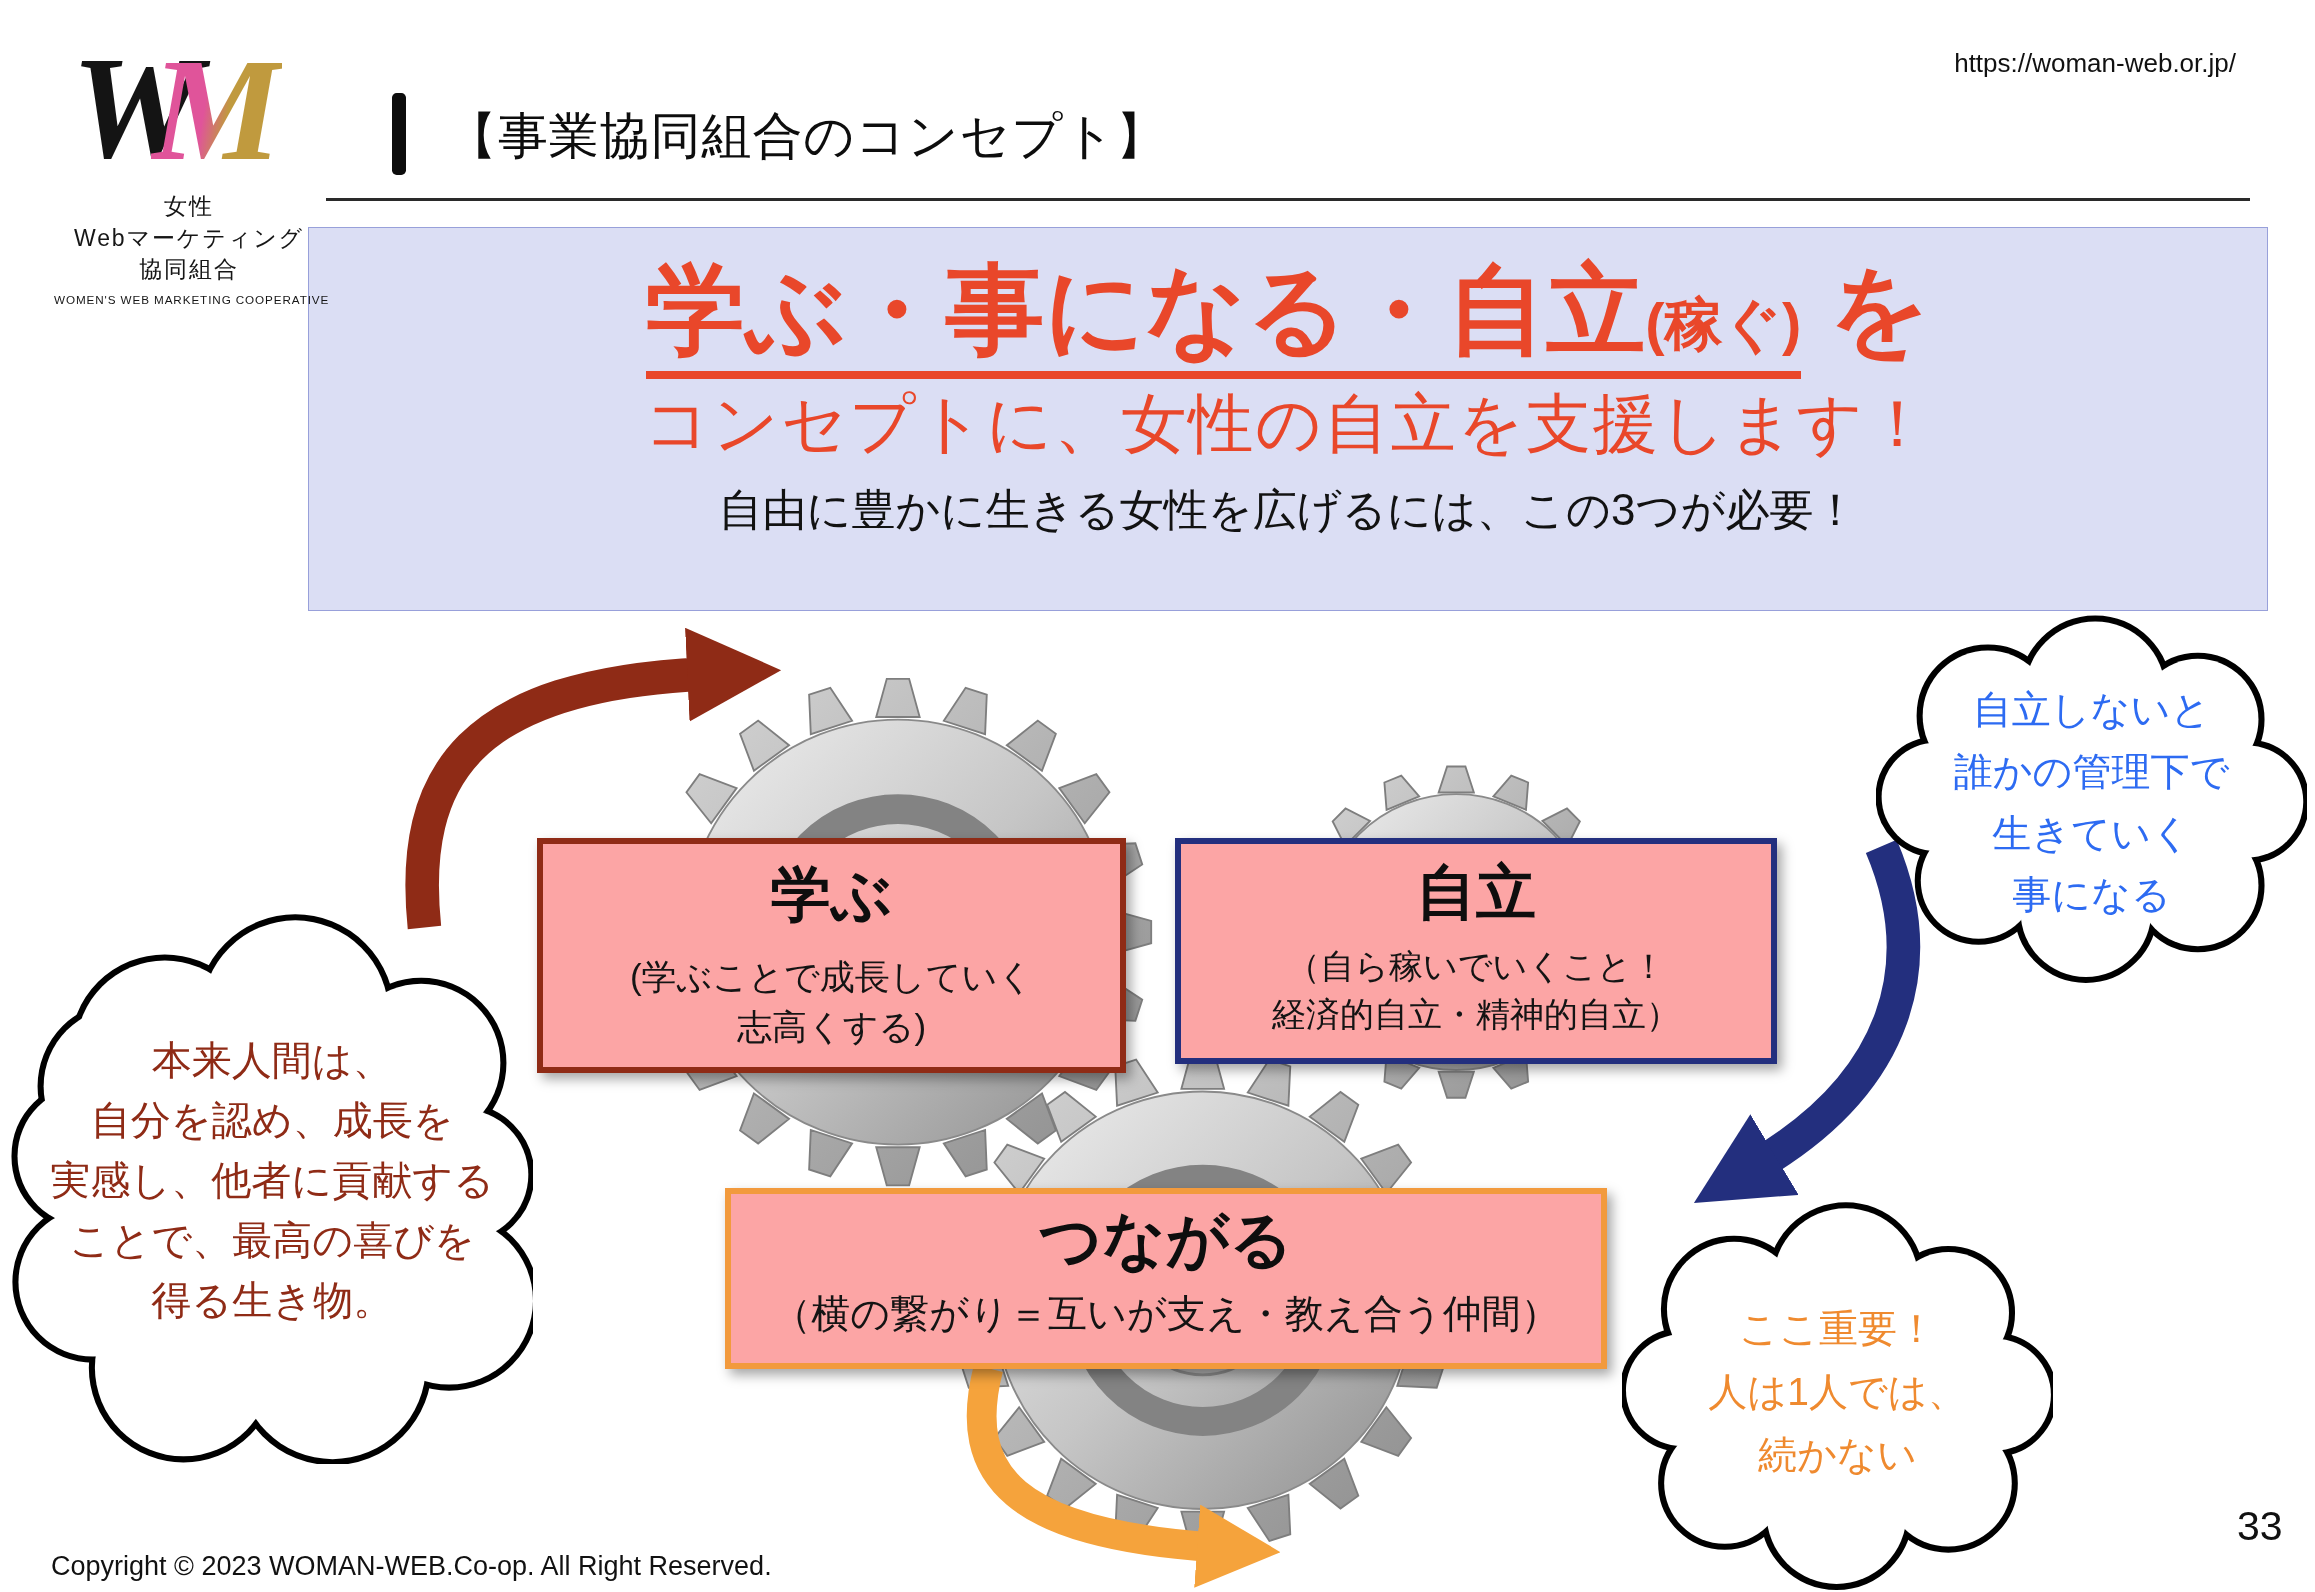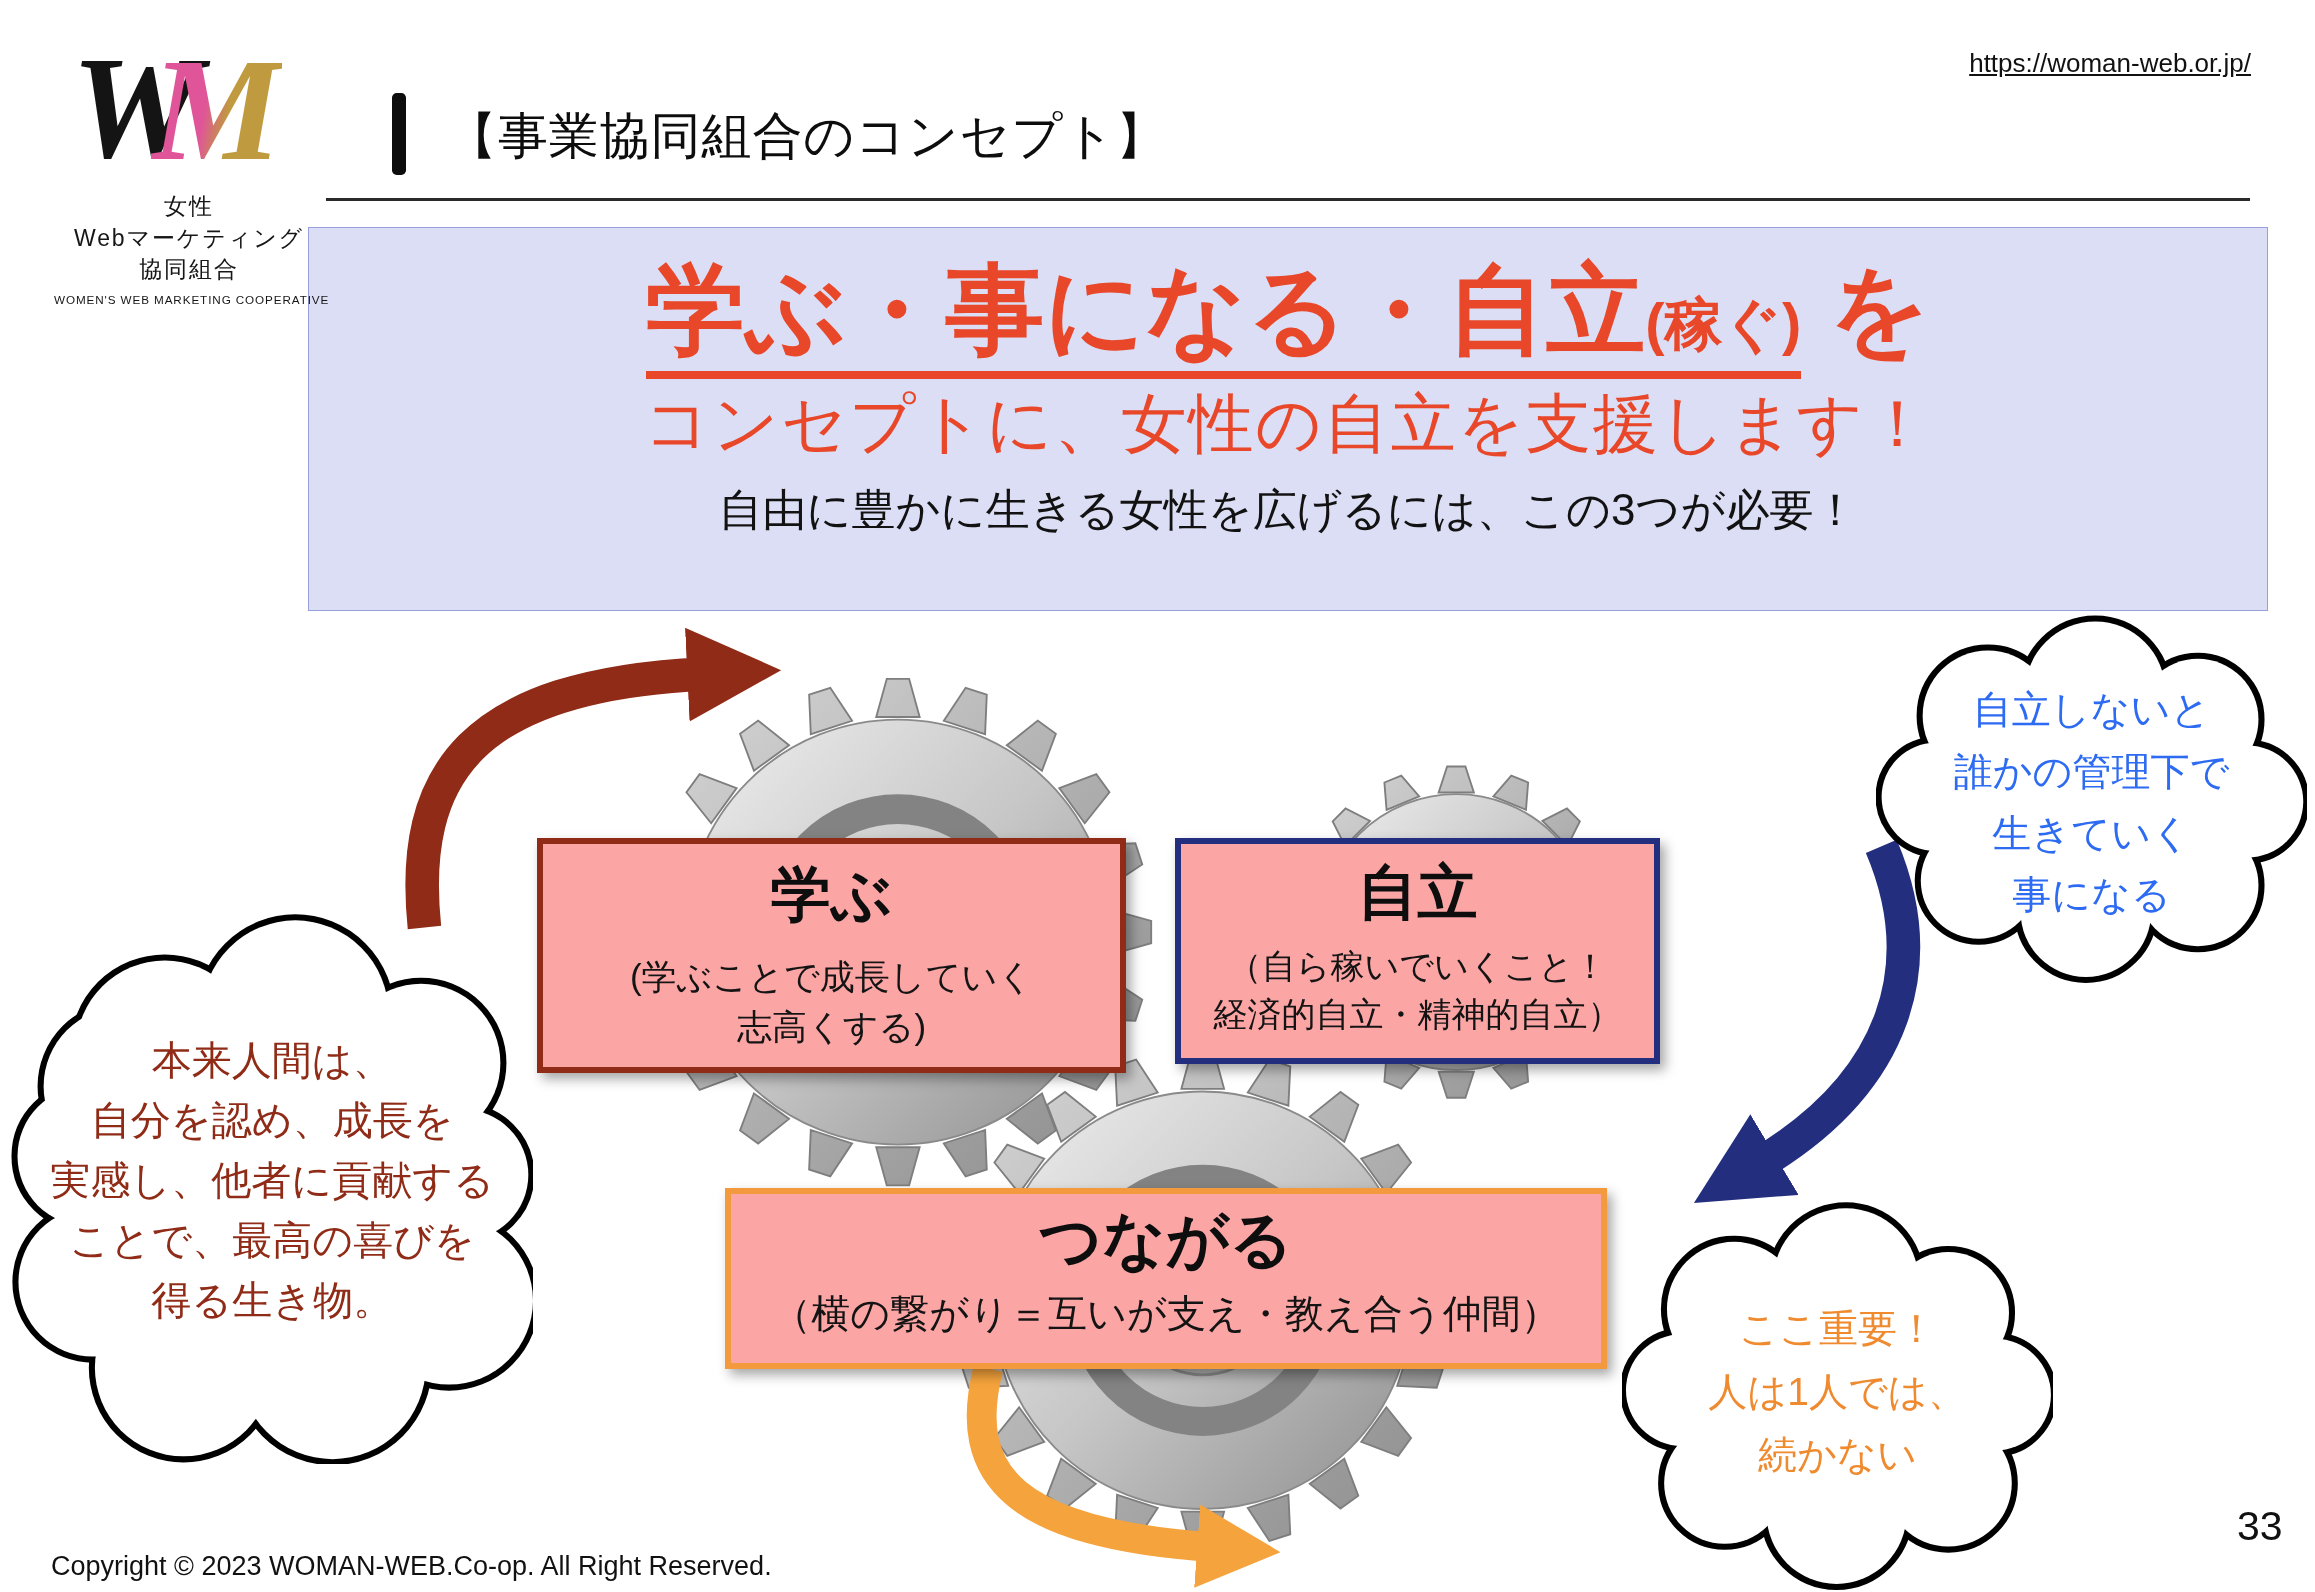--- a/index.html
+++ b/index.html
@@ -13,41 +13,41 @@
   .monogram{position:relative;height:157px;font-family:"Liberation Serif","DejaVu Serif",serif;font-style:italic;font-weight:bold;font-size:147px;line-height:147px;}
   .mono-w{position:absolute;left:17px;top:0;color:#141414;}
   .mono-m{position:absolute;left:97px;top:1.9px;color:#d85a9b;}
   @supports ((-webkit-background-clip:text) or (background-clip:text)){
     .mono-m{background:linear-gradient(100deg,#e0549a 42%,#c09a3e 58%);-webkit-background-clip:text;background-clip:text;color:transparent;}
   }
   .logo-line{font-size:23px;color:#161616;line-height:1.38;letter-spacing:1.9px;}
   .logo-sub{font-size:11.7px;color:#161616;letter-spacing:0.9px;margin-top:6.5px;white-space:nowrap;}
 
   
-  #url{right:65px;top:48px;font-size:26px;color:#111;z-index:10;text-decoration:underline;}
+  #url{right:80px;top:48px;font-size:26px;color:#111;z-index:10;}
   #header-bar{left:392px;top:93px;width:14px;height:82px;background:#0d0d0d;border-radius:4.7px;z-index:10;}
   #header-title{left:447px;top:103px;font-size:50px;font-weight:normal;color:#0d0d0d;z-index:10;letter-spacing:0.9px;}
   #header-rule{left:326px;top:198px;width:1924px;height:2.8px;background:#2a2a2a;z-index:10;}
 
   
   #banner{left:308px;top:227px;width:1960px;height:384px;background:#dbdef4;border:1.9px solid #98a0da;z-index:6;text-align:center;}
   .banner-l1{margin-top:24px;font-size:99px;font-weight:bold;color:#e9472a;line-height:1.18;white-space:nowrap;}
   .banner-l1 .underl{border-bottom:8.4px solid #e9472a;padding-bottom:5.6px;}
   .banner-l1 .small{font-size:58px;}
   .banner-l2{margin-top:18.6px;font-size:65px;font-weight:normal;color:#e9472a;letter-spacing:1.9px;line-height:1.15;white-space:nowrap;}
   .banner-l3{margin-top:18.6px;font-size:44px;color:#121212;font-weight:500;white-space:nowrap;}
 
   
   #gears-layer{left:0;top:0;z-index:1;pointer-events:none;}
   #arrows-layer{left:0;top:0;z-index:2;pointer-events:none;}
 
   
   .cbox{background:#fca5a5;box-shadow:4.7px 5.6px 11.2px rgba(0,0,0,.35);text-align:center;z-index:5;}
   #box-manabu{left:537px;top:838px;width:589px;height:235px;border:6.5px solid #8f2b16;}
-  #box-jiritsu{left:1175px;top:838px;width:485px;height:226px;border:6.5px solid #232f7e;}
+  #box-jiritsu{left:1175px;top:838px;width:602px;height:226px;border:6.5px solid #232f7e;}
   #box-tsunagaru{left:725px;top:1188px;width:882px;height:181px;border:6.5px solid #f29a3d;}
   .cbox-title{font-weight:bold;color:#0e0e0e;}
   #box-manabu .cbox-title{font-size:60px;margin-top:11.2px;}
   #box-jiritsu .cbox-title{font-size:60px;margin-top:9.3px;}
   #box-tsunagaru .cbox-title{font-size:62px;margin-top:3.7px;}
   .cbox-desc{color:#141414;}
   #box-manabu .cbox-desc{font-size:35px;line-height:1.42;margin-top:16px;}
   #box-jiritsu .cbox-desc{font-size:34px;line-height:1.42;margin-top:7.5px;}
   #box-tsunagaru .cbox-desc{font-size:39px;margin-top:5.6px;}
 

